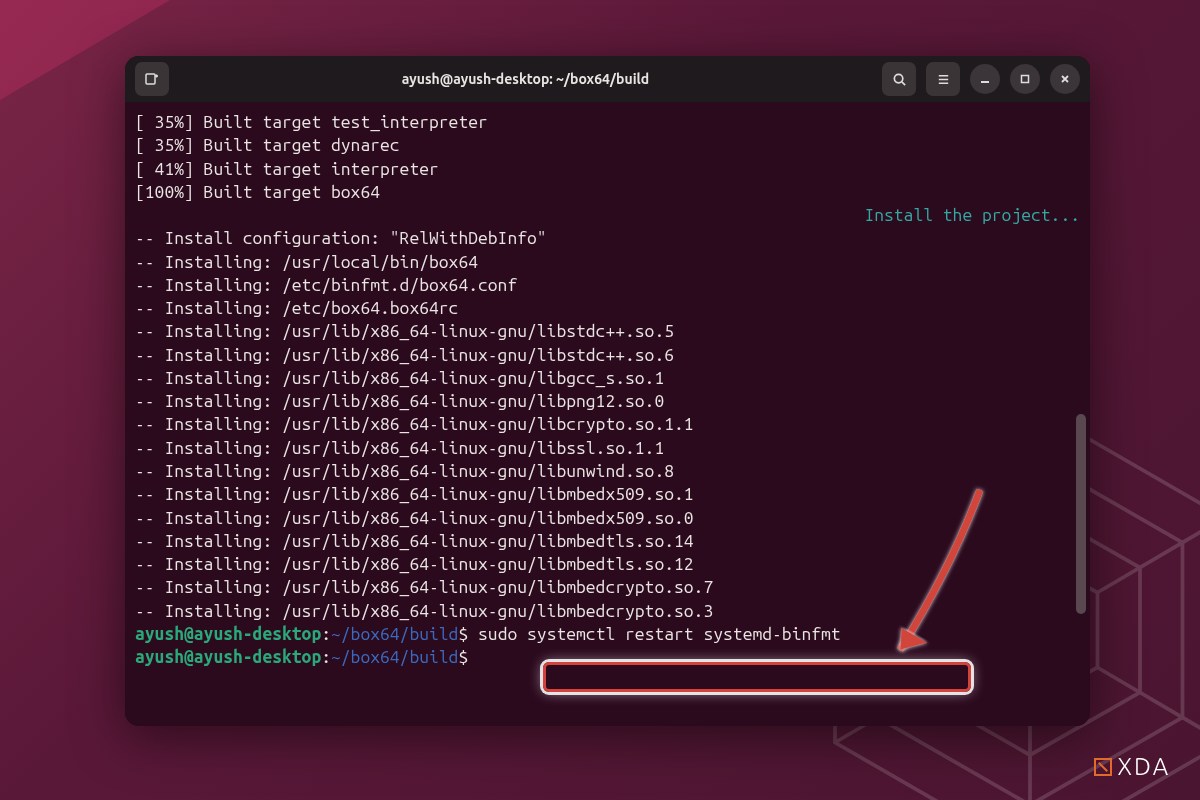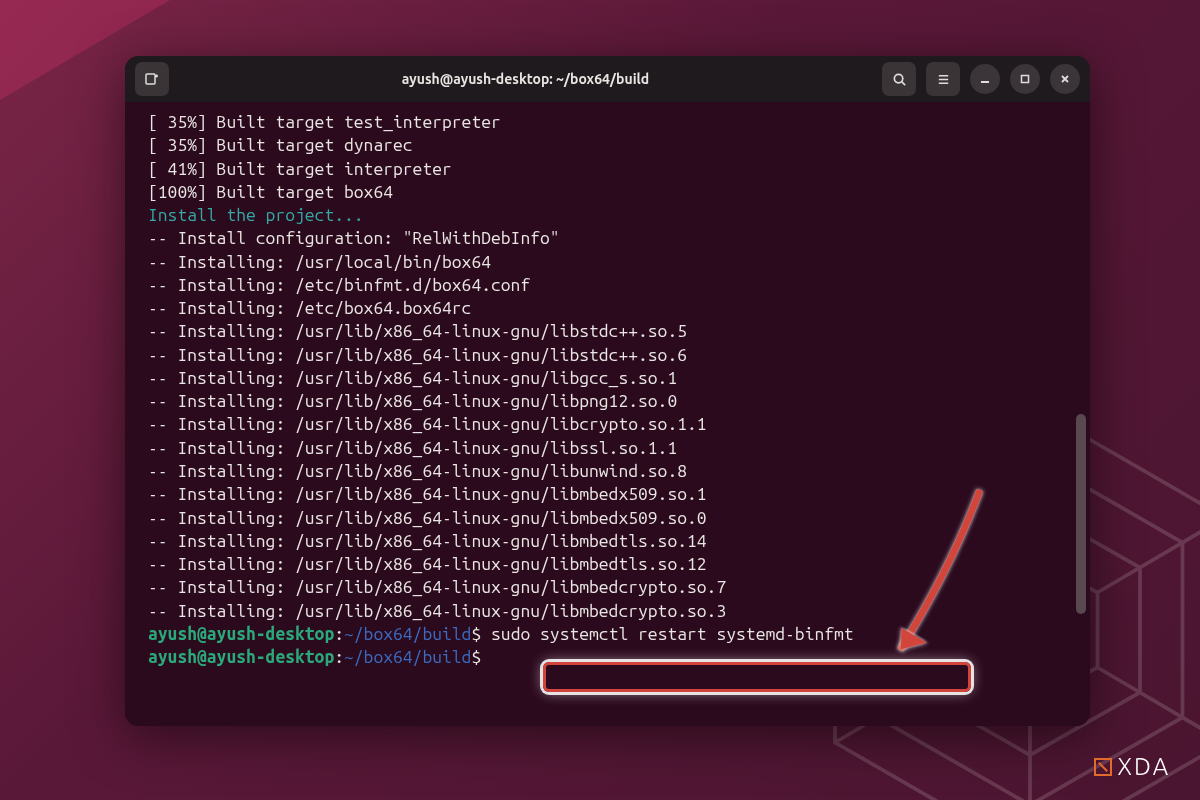--- a/index.html
+++ b/index.html
@@ -69,30 +69,30 @@
     flex: 1;
     text-align: center;
     color: #e8e6e3;
     font-weight: 600;
     font-size: 14px;
   }
   .tb-right { display: flex; gap: 10px; align-items: center; }
   .terminal-body {
     flex: 1;
     background: #2c0a1e;
-    padding: 8px 23px;
+    padding: 8px 10px;
     font-family: "Ubuntu Mono", "DejaVu Sans Mono", Menlo, monospace;
     font-size: 17.5px;
     line-height: 1.33;
     color: #e9e6e3;
     overflow: hidden;
     position: relative;
     white-space: pre;
   }
-  .cyan { color: #34a9a4; }
+  .cyan { color: #34a9a4; text-align: right; }
   .green { color: #2aa97a; font-weight: 600; }
   .blue { color: #3a6bc1; font-weight: 400; }
   .white { color: #e9e6e3; }
   .scrollbar {
     position: absolute;
     right: 4px;
     top: 50%;
     width: 10px;
     height: 200px;
     background: #5a4850;

